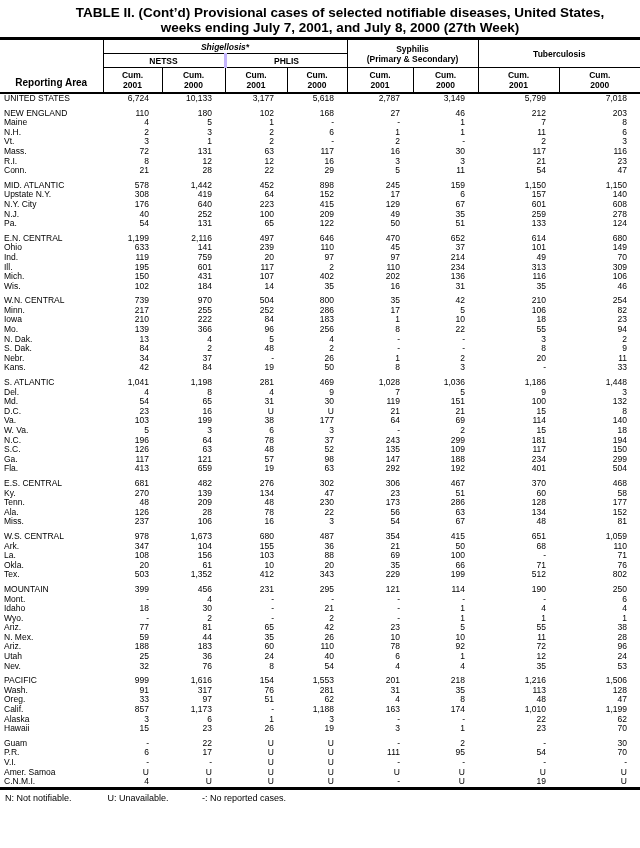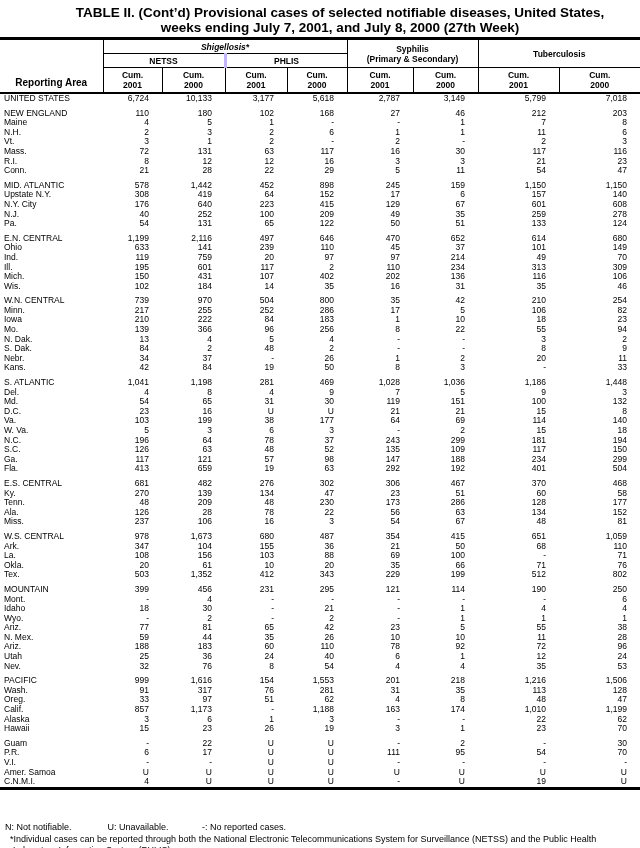--- a/index.html
+++ b/index.html
@@ -30,21 +30,21 @@
   th.cum.grp { border-left:1.5px solid #000; }
 
   tbody td { font-size:8.5px; line-height:9.6px; height:9.6px; padding:0; white-space:nowrap; overflow:hidden; }
   td.area { text-align:left; padding-left:4px; }
   td.num  { text-align:right; padding-right:13px; }
   tr.spacer td { height:5px; line-height:5px; }
 
   .footnotes { padding:3px 6px 0 5px; font-size:9px; line-height:11px; }
   .legend span { display:inline-block; }
   .legend .l1 { width:100px; }
-  .legend .l2 { width:92px;margin-top:29px; }
+  .legend .l2 { width:92px; }
   .asterisk-note { padding-left:8px; text-indent:-3px; margin-top:1px; }
 </style>
 </head>
 <body>
 
 <div class="page">
   <div class="title">
     <div>TABLE II. (Cont’d) Provisional cases of selected notifiable diseases, United States,</div>
     <div>weeks ending July 7, 2001, and July 8, 2000 (27th Week)</div>
   </div>
@@ -880,15 +880,14 @@
         </tr>
       </tbody>
   </table>
 
   <div class="footnotes">
     <div class="legend">
       <span class="l1">N: Not notifiable.</span>
       <span class="l2">U: Unavailable.</span>
       <span class="l3">-: No reported cases.</span>
     </div>
-    <div class="asterisk-note">*Individual cases can be reported through both the National Electronic Telecommunications System for Surveillance (NETSS) and the Public Health Laboratory Information System (PHLIS).</div>
   </div>
 </div>
 
 </body></html>

